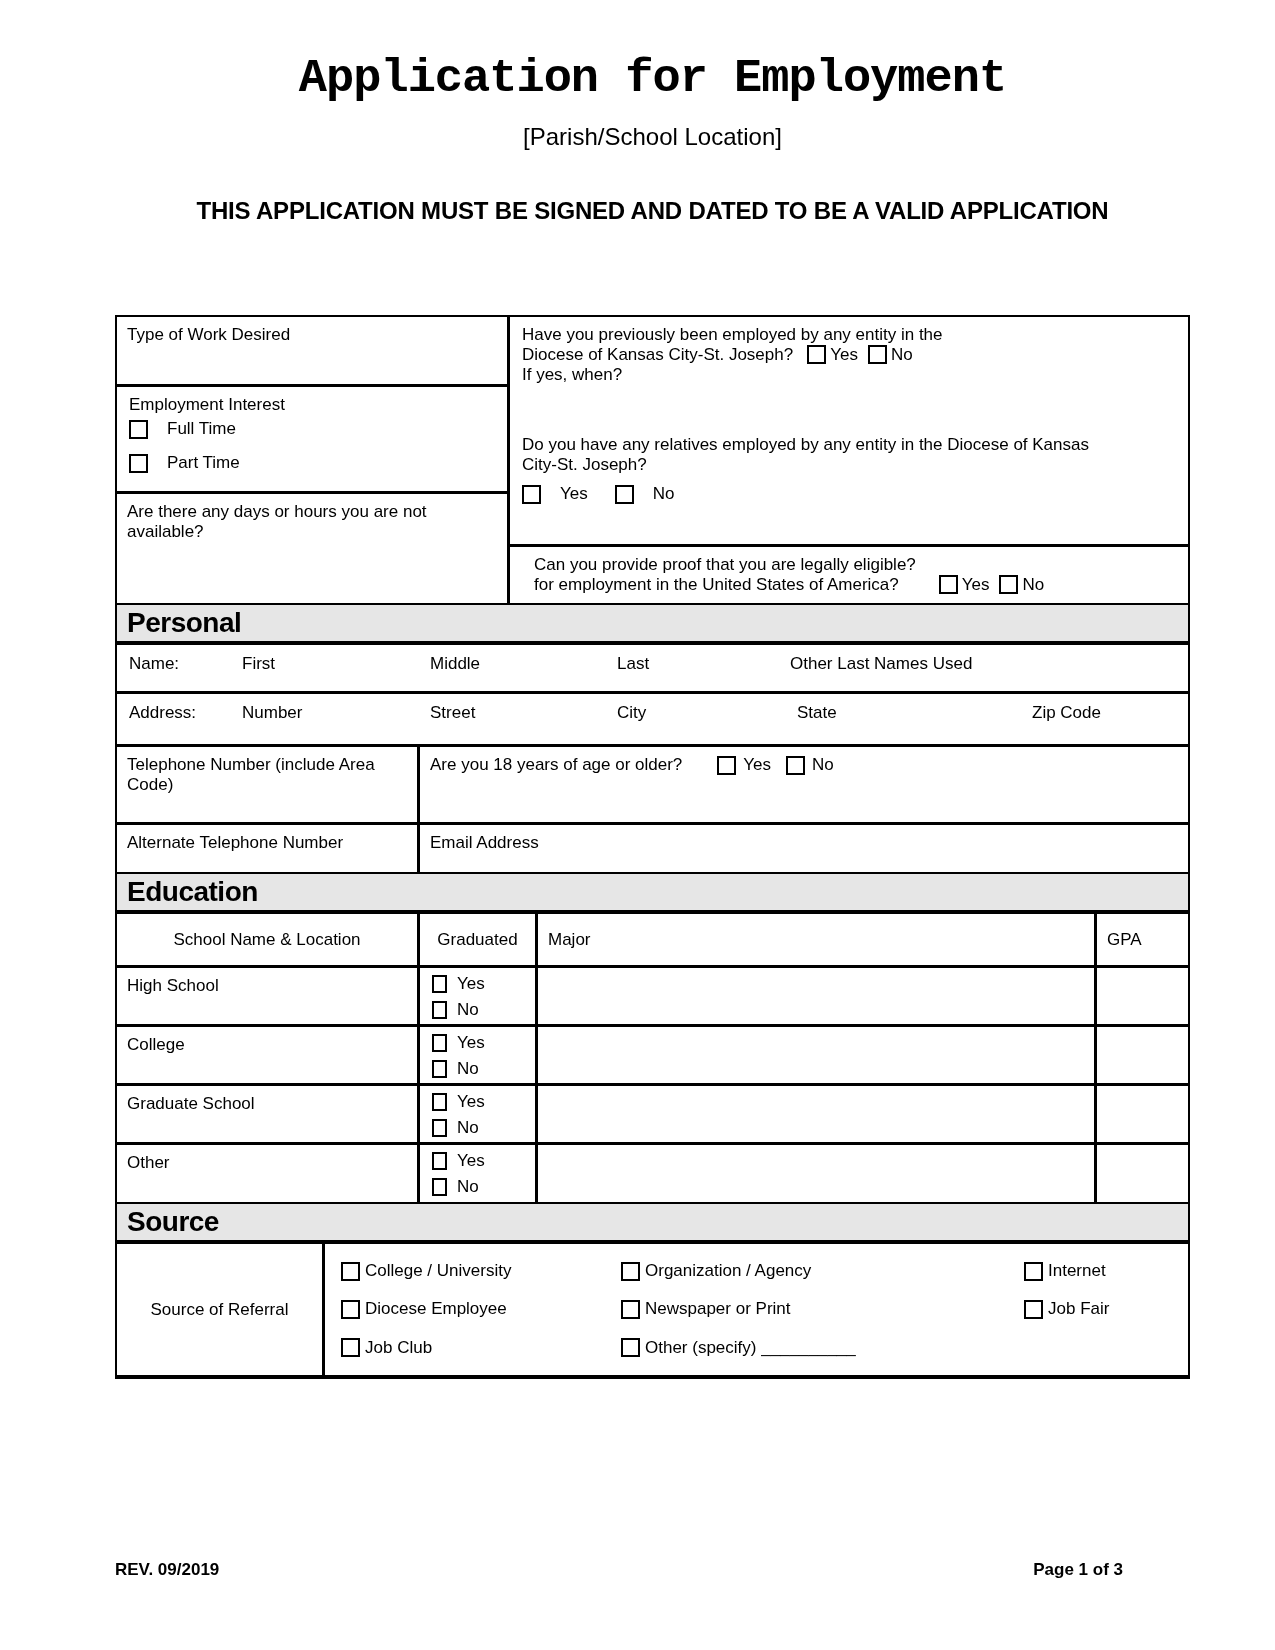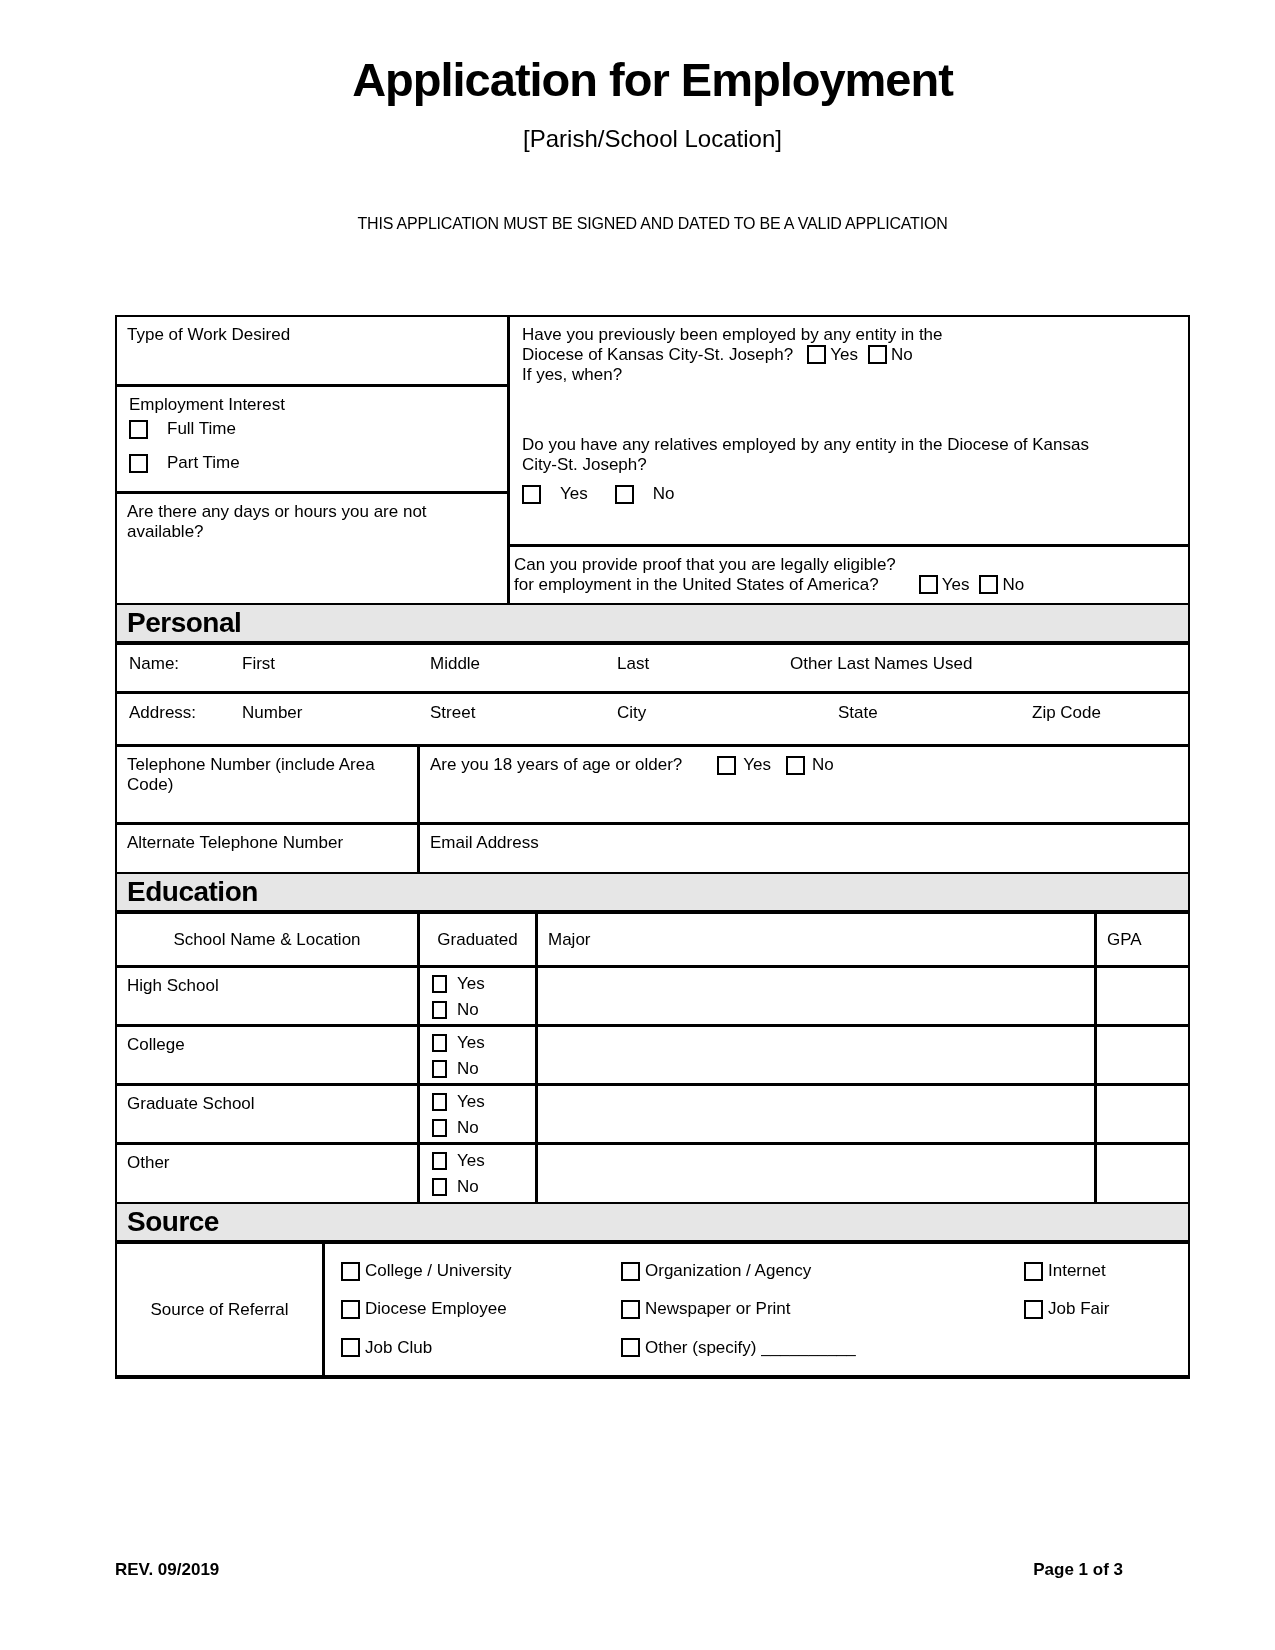--- a/index.html
+++ b/index.html
@@ -2,23 +2,23 @@
 <html><head>
 <meta charset="utf-8">
 <style>
   html,body { margin:0; padding:0; background:#ffffff; }
   .sheet {
     position:relative; width:1275px; height:1650px; background:#fff;
     font-family:"Liberation Sans", sans-serif; color:#000;
   }
   
   .headings { position:absolute; left:115px; top:0; width:1075px; text-align:center; }
-  .doc-title { margin-top:52px; font-size:47px; font-weight:bold; letter-spacing:-1px; }
+  .doc-title { margin-top:52px; font-size:47px; font-weight:bold; letter-spacing:-1px;font-family:Liberation Mono, monospace; }
   .doc-subtitle { margin-top:18px; font-size:24px; }
-  .doc-notice { margin-top:62px; font-size:16px; font-weight:normal; letter-spacing:-0.2px; }
+  .doc-notice { margin-top:46px; font-size:24px; font-weight:bold; letter-spacing:-0.2px; }
 
   
   .form {
     position:absolute; left:115px; top:315px; width:1075px;
     border:2px solid #000; border-bottom-width:4px;
     font-size:17px; box-sizing:border-box;
   }
   .form * { box-sizing:border-box; }
   .bar {
     height:40px; background:#e6e6e6; border-bottom:4px solid #000;
@@ -31,21 +31,21 @@
   
   .pp-body { display:flex; }
   .pp-left { width:393px; border-right:3px solid #000; display:flex; flex-direction:column; }
   .pp-a { height:70px; padding:8px 10px; }
   .pp-b { height:107px; display:flex; }
   .pp-b1 { width:178px; border-right:3px solid #000; padding:8px 10px; }
   .pp-b2 { flex:1; padding:8px 0 0 12px; }
   .pp-c { flex:1; padding:8px 10px; }
   .pp-right { flex:1; display:flex; flex-direction:column; }
   .pp-r1 { height:230px; padding:8px 12px; }
-  .pp-r2 { flex:1; padding:8px 4px; }
+  .pp-r2 { flex:1; padding:8px 24px; }
   .q-gap { margin-top:50px; max-width:600px; }
   .cb {
     display:inline-block; width:19px; height:19px; border:2px solid #000;
     background:#fff; vertical-align:-4px;
   }
   .cbrow { display:flex; align-items:center; gap:19px; margin-top:9px; }
   .inline-cb { margin-left:14px; margin-right:4px; }
   .inline-cb2 { margin-left:10px; margin-right:4px; }
   .line2 { margin-top:6px; }
   .proof-cbs { margin-left:40px; }
@@ -153,21 +153,21 @@
       <span style="left:125px;">First</span>
       <span style="left:313px;">Middle</span>
       <span style="left:500px;">Last</span>
       <span style="left:673px;">Other Last Names Used</span>
     </div>
     <div class="p-addr row">
       <span style="left:12px;">Address:</span>
       <span style="left:125px;">Number</span>
       <span style="left:313px;">Street</span>
       <span style="left:500px;">City</span>
-      <span style="left:680px;margin-left:41px;">State</span>
+      <span style="left:680px;">State</span>
       <span style="left:915px;">Zip Code</span>
     </div>
     <div class="p-tel row">
       <div class="p-cell-l">
         <span>Telephone Number (include Area Code)</span>
       </div>
       <div class="p-cell-r">
         <div class="agewrap">
           <span class="q">Are you 18 years of age or older?</span>
           <span class="cb"></span>

